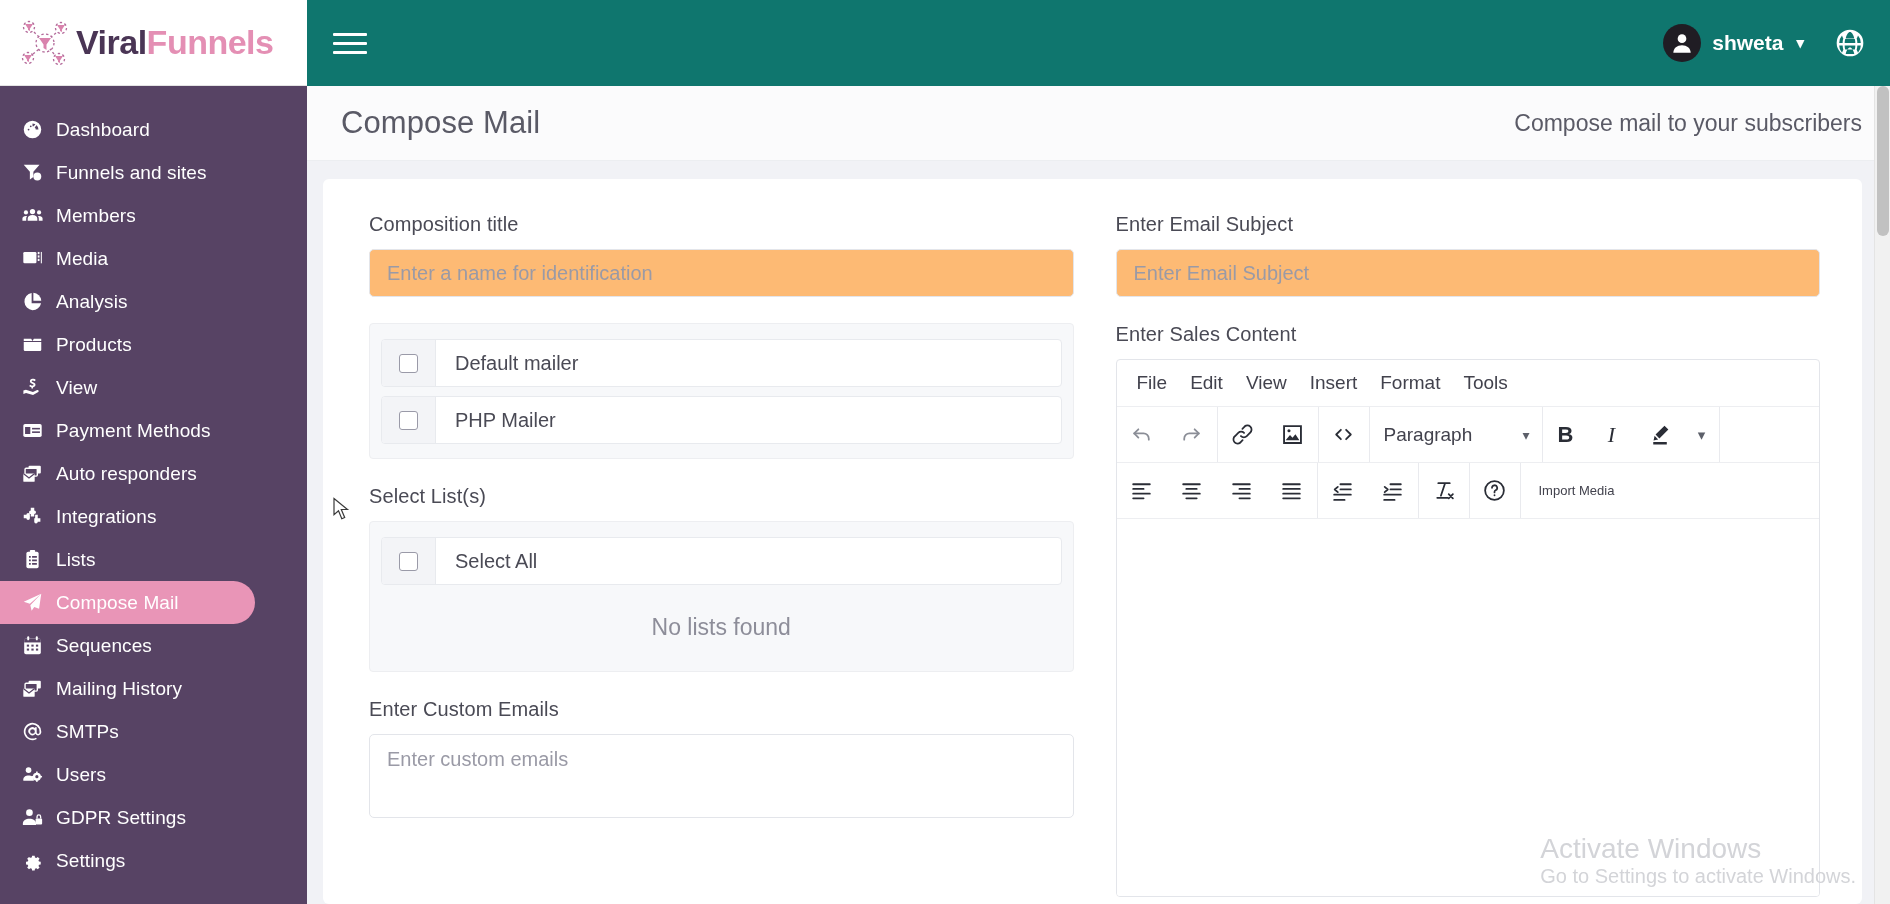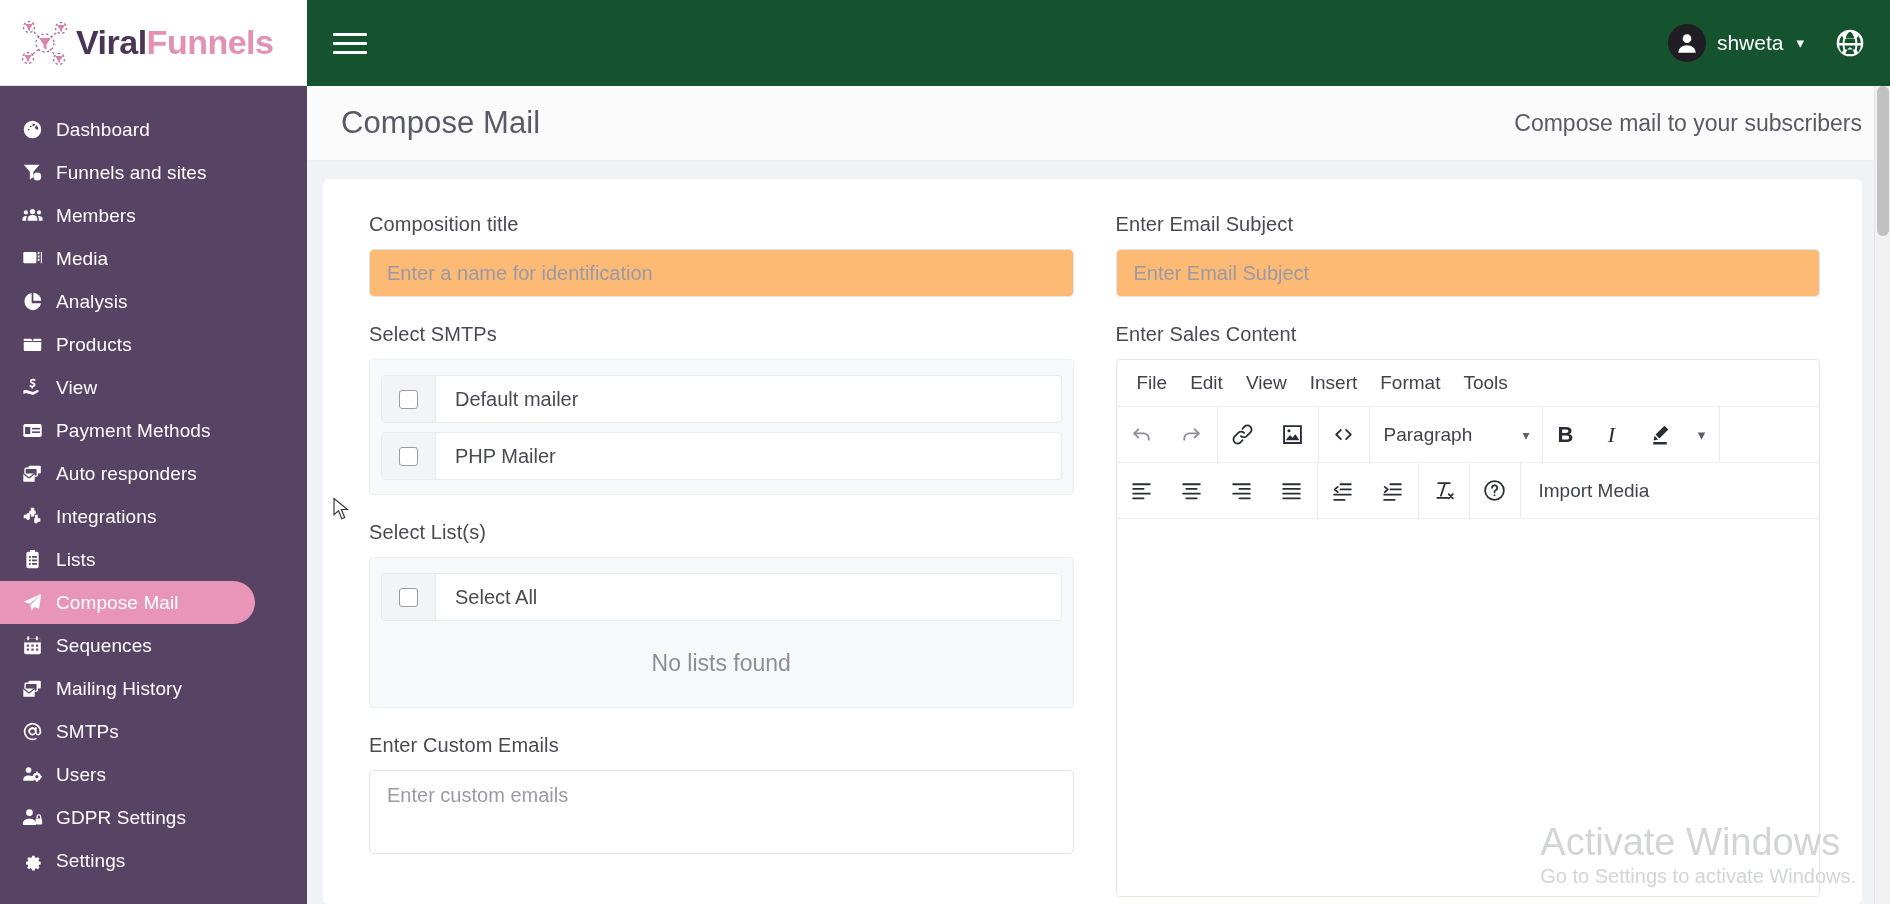--- a/index.html
+++ b/index.html
@@ -50,24 +50,25 @@
   }
   .navitem .ico svg { width: 21px; height: 21px; fill: #fff; }
   .navitem.active { background: #e995b7; color: #ffffff; }
   .navitem.active .ico svg { fill: #ffffff; }
 
   
   .main { flex: 1; height: 904px; display: flex; flex-direction: column; position: relative; }
 
   .topbar {
     height: 86px; min-height: 86px;
-    background: #14532d;
+    background: #0f766e;
     display: flex; align-items: center;
     padding: 0 24px 0 26px;
     color: #fff;
+    font-weight: bold;
   }
   .hamburger { width: 34px; height: 30px; display: flex; flex-direction: column; justify-content: center; gap: 6px; cursor: pointer; }
   .hamburger span { display: block; height: 3px; background: #fff; border-radius: 1px; }
   .topbar-spacer { flex: 1; }
   .user-chip { display: flex; align-items: center; gap: 11px; cursor: pointer; margin-right: 30px; }
   .avatar-circle { width: 38px; height: 38px; border-radius: 50%; background: #201d24; display: flex; align-items: center; justify-content: center; }
   .avatar-circle svg { width: 26px; height: 26px; fill: #ffffff; }
   .user-name { font-size: 21px; color: #fff; }
   .caret { font-size: 15px; color: #fff; margin-left: 2px; }
   .globe { width: 32px; height: 32px; cursor: pointer; }
@@ -155,31 +156,31 @@
   .menubar { display: flex; align-items: center; height: 47px; padding-left: 20px; gap: 23px; border-bottom: 1px solid #edeef1; }
   .menubar .mi { font-size: 19px; color: #42424d; cursor: pointer; }
   .tbrow { display: flex; align-items: stretch; height: 56px; border-bottom: 1px solid #edeef1; }
   .tbgroup { display: flex; align-items: center; border-right: 1px solid #e9eaee; justify-content: center; }
   .tbbtn { width: 50px; height: 100%; display: flex; align-items: center; justify-content: center; cursor: pointer; }
   .tbbtn svg { width: 25px; height: 25px; fill: none; stroke: #2a2d36; stroke-width: 1.7; stroke-linecap: round; stroke-linejoin: round; }
   .tbbtn.muted svg { stroke: #8b8e97; }
   .tbbtn.filled svg { fill: #2a2d36; stroke: none; }
   .tbselect { display: flex; align-items: center; justify-content: space-between; width: 172px; height: 100%; padding: 0 12px 0 14px; font-size: 19px; color: #42424d; cursor: pointer; }
   .tbselect .chev { color: #5d606a; font-size: 14px; }
-  .tbtext { display: flex; align-items: center; height: 100%; padding: 0 18px; font-size: 19px; color: #42424d; cursor: pointer; }
+  .tbtext { display: flex; align-items: center; height: 100%; padding: 0 18px; font-size: 13px; color: #42424d; cursor: pointer; }
   .bibtn { width: 46px; height: 100%; display: flex; align-items: center; justify-content: center; font-size: 22px; color: #2a2d36; cursor: pointer; }
   .bibtn.b { font-weight: bold; }
   .bibtn.i { font-style: italic; font-family: "Liberation Serif", serif; }
   .chevbtn { width: 34px; height: 100%; display: flex; align-items: center; justify-content: center; color: #5d606a; font-size: 15px; cursor: pointer; }
   .tbspacer { flex: 1; }
   .editor-body { flex: 1; background: #fff; position: relative; }
 
   
   .watermark { position: absolute; right: 34px; bottom: 16px; text-align: left; user-select: none; pointer-events: none; }
-  .wm1 { font-size: 38px; color: #d3d4d8; line-height: 1.18; }
+  .wm1 { font-size: 28px; color: #d3d4d8; line-height: 1.18; }
   .wm2 { font-size: 20px; color: #d3d4d8; }
 
   
   .mousecursor { position: absolute; left: 332px; top: 497px; width: 20px; height: 26px; z-index: 50; pointer-events: none; }
 
   .scrollbar { position: absolute; right: 0; top: 86px; width: 16px; bottom: 0; background: #f1f1f1; border-left: 1px solid #e4e4e4; }
   .scrollthumb { position: absolute; top: 0; left: 2px; width: 12px; height: 150px; background: #c1c1c1; border-radius: 6px; }
 </style>
 </head>
 <body>
@@ -443,21 +444,20 @@
     </div>
 
     <div class="content">
       <div class="card">
 
         <div class="col">
           <div class="flabel">Composition title</div>
           <input class="finput" type="text" placeholder="Enter a name for identification" style="">
           <div class="gap"></div>
 
-          <div class="flabel">Select SMTPs</div>
           <div class="listbox">
             <div class="listrow">
               <div class="chkcell">
                   <span class="chkbox"></span>
                 </div>
               <div class="rowlabel">Default mailer</div>
             </div>
             <div class="listrow">
               <div class="chkcell">
                   <span class="chkbox"></span>

